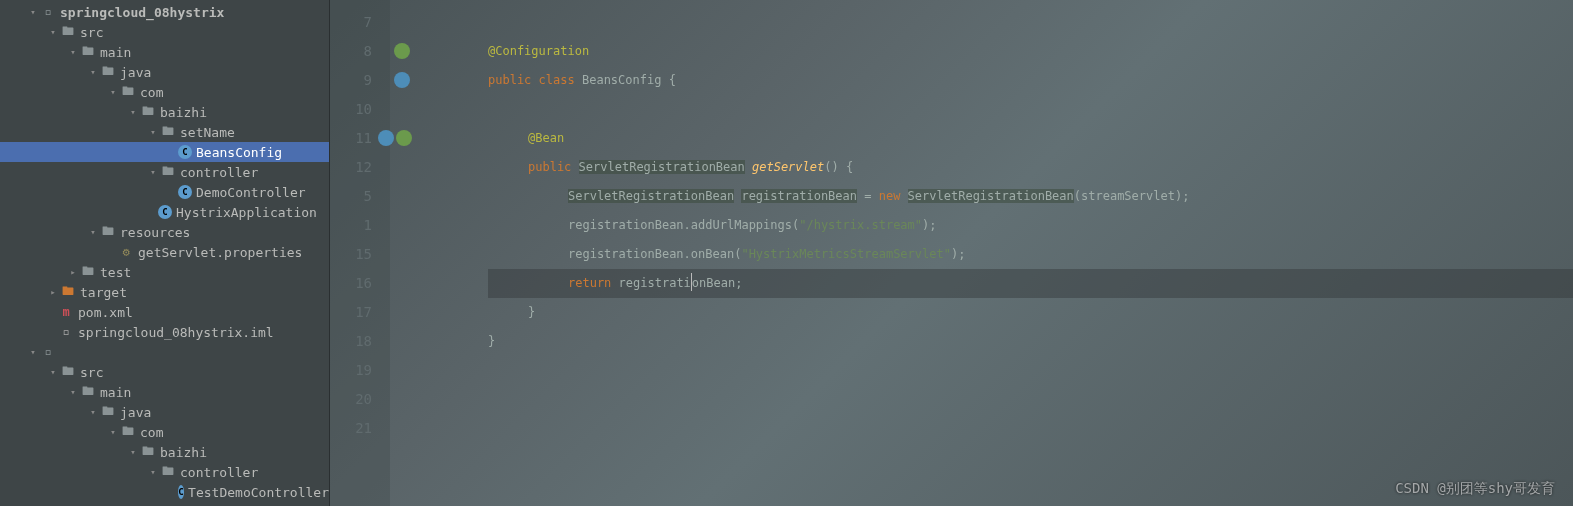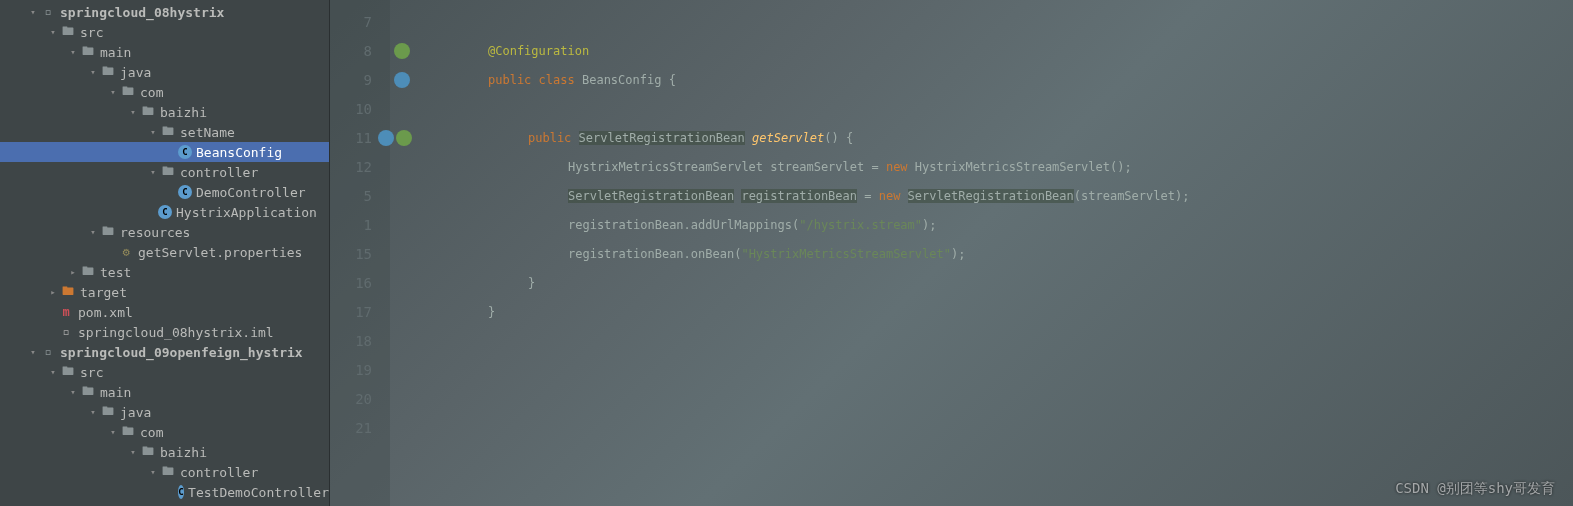--- a/index.html
+++ b/index.html
@@ -123,21 +123,20 @@
         <span class="icon maven-icon">m</span>
         <span>pom.xml</span>
       </div>
 <div class="tree-item" style="padding-left:58px">
         <span class="icon text-icon">▫</span>
         <span>springcloud_08hystrix.iml</span>
       </div>
 <div class="tree-item" style="padding-left:28px">
         <span class="arrow down"></span>
         <span class="icon folder-icon">▫</span>
-        <b style="color:#babbb9">springcloud_09openfeign_hystrix</b>
       </div>
 <div class="tree-item" style="padding-left:48px">
         <span class="arrow down"></span>
         <span class="icon folder-icon src">🖿</span>
         <span>src</span>
       </div>
 <div class="tree-item" style="padding-left:68px">
         <span class="arrow down"></span>
         <span class="icon folder-icon">🖿</span>
         <span>main</span>
@@ -191,24 +190,25 @@
 <div class="gutter-icon bean-icon1" style="top:35px;left:4px"></div>
 <div class="gutter-icon bean-icon2" style="top:64px;left:4px"></div>
 <div class="gutter-icon bean-icon2" style="top:122px;left:-12px"></div>
 <div class="gutter-icon bean-icon1" style="top:122px;left:6px"></div>
 </div>
 <div class="code">
 <div class="line"></div>
 <div class="line"><span class="k-anno">@Configuration</span></div>
 <div class="line"><span class="k-kw">public</span><span> </span><span class="k-kw">class</span><span> </span><span class="k-var">BeansConfig</span><span> </span><span class="k-punc">{</span></div>
 <div class="line"></div>
+<div class="line"><span class="indent" style="width:40px"></span><span class="k-anno">@Bean</span></div>
 <div class="line"><span class="indent" style="width:40px"></span><span class="k-kw">public</span><span> </span><span class="k-class k-bg">ServletRegistrationBean</span><span> </span><span class="k-method">getServlet</span><span class="k-punc">()</span><span> </span><span class="k-punc">{</span></div>
-<div class="line"><span class="indent" style="width:80px"></span><span class="k-var">HystrixMetricsStreamServlet</span><span> </span><span class="k-var">streamServlet</span><span class="k-punc"> = </span><span class="k-kw">new</span><span> </span><span class="k-var">HystrixMetricsStreamServlet</span><span class="k-punc">()</span><span class="k-punc">;</span></div>
 <div class="line"><span class="indent" style="width:80px"></span><span class="k-class k-bg">ServletRegistrationBean</span><span> </span><span class="k-var k-bg">registrationBean</span><span class="k-punc"> = </span><span class="k-kw">new</span><span> </span><span class="k-var k-bg">ServletRegistrationBean</span><span class="k-punc">(</span><span class="k-var">streamServlet</span><span class="k-punc">)</span><span class="k-punc">;</span></div>
 <div class="line"><span class="indent" style="width:80px"></span><span class="k-var">registrationBean</span><span class="k-punc">.</span><span class="k-var">addUrlMappings</span><span class="k-punc">(</span><span class="k-str">"/hystrix.stream"</span><span class="k-punc">)</span><span class="k-punc">;</span></div>
 <div class="line"><span class="indent" style="width:80px"></span><span class="k-var">registrationBean</span><span class="k-punc">.</span><span class="k-var">onBean</span><span class="k-punc">(</span><span class="k-str">"HystrixMetricsStreamServlet"</span><span class="k-punc">)</span><span class="k-punc">;</span></div>
+<div class="line current"><span class="indent" style="width:80px"></span><span class="k-kw">return</span><span> </span><span class="k-var">registrati<span class="caret"></span>onBean</span><span class="k-punc">;</span></div>
 <div class="line"><span class="indent" style="width:40px"></span><span class="k-punc">}</span></div>
 <div class="line"><span class="k-punc">}</span></div>
 <div class="line"></div>
 </div>
 </div>
 
 <div class="watermark">CSDN @别团等shy哥发育</div>
 
 </body></html>

